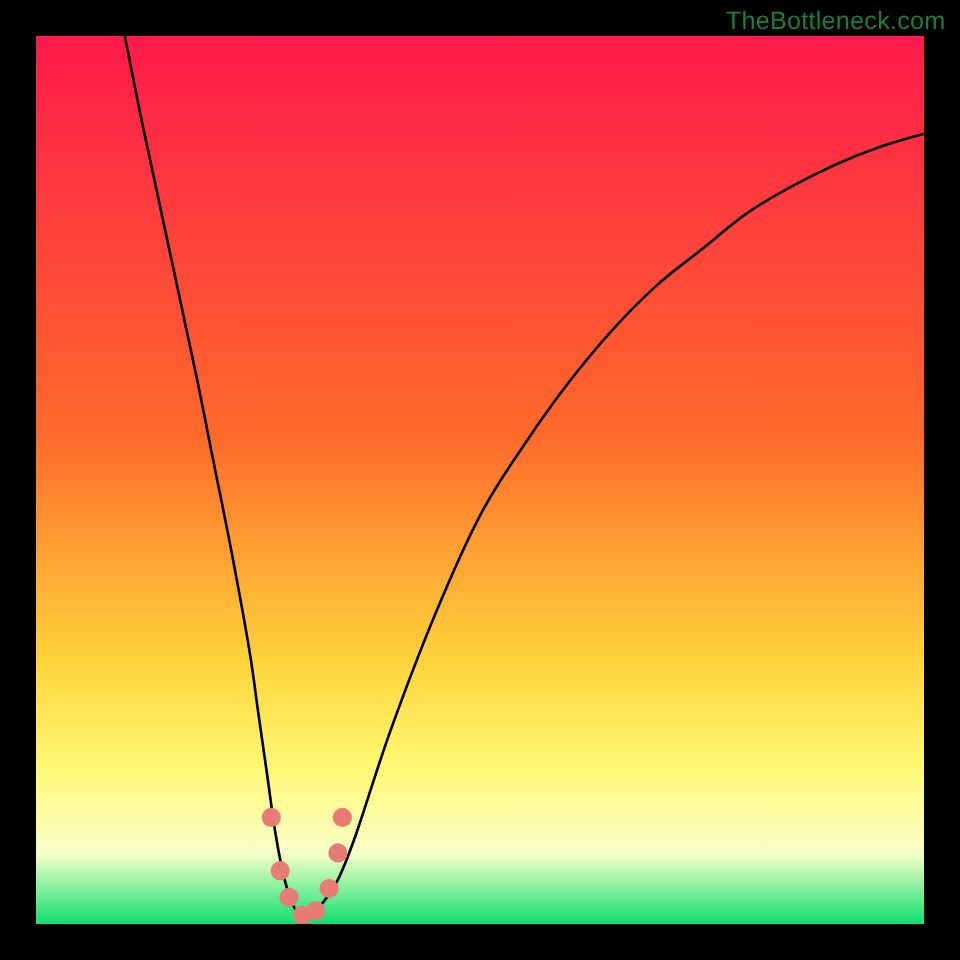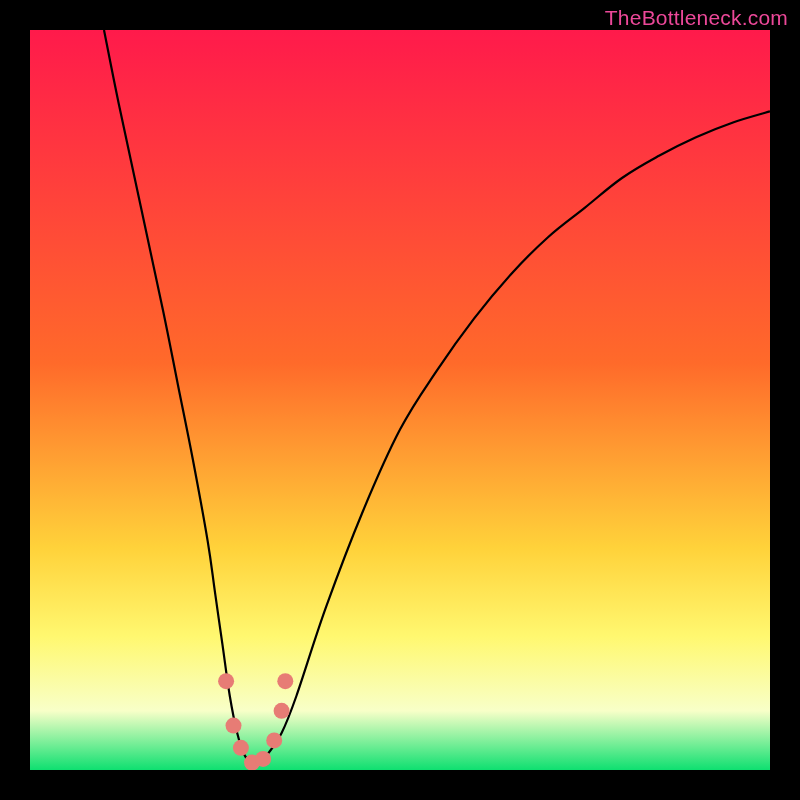--- a/index.html
+++ b/index.html
@@ -38,21 +38,21 @@
     position: absolute;
     left: 0;
     top: 0;
     width: 100%;
     height: 100%;
   }
   .watermark {
     position: absolute;
     top: 6px;
     right: 12px;
-    color: #ec4899;
+    color: #15803d;
     font-size: 21px;
     letter-spacing: 0.2px;
     user-select: none;
     text-align: center;
   }
 </style>
 </head>
 <body>
 
 <div class="frame">

